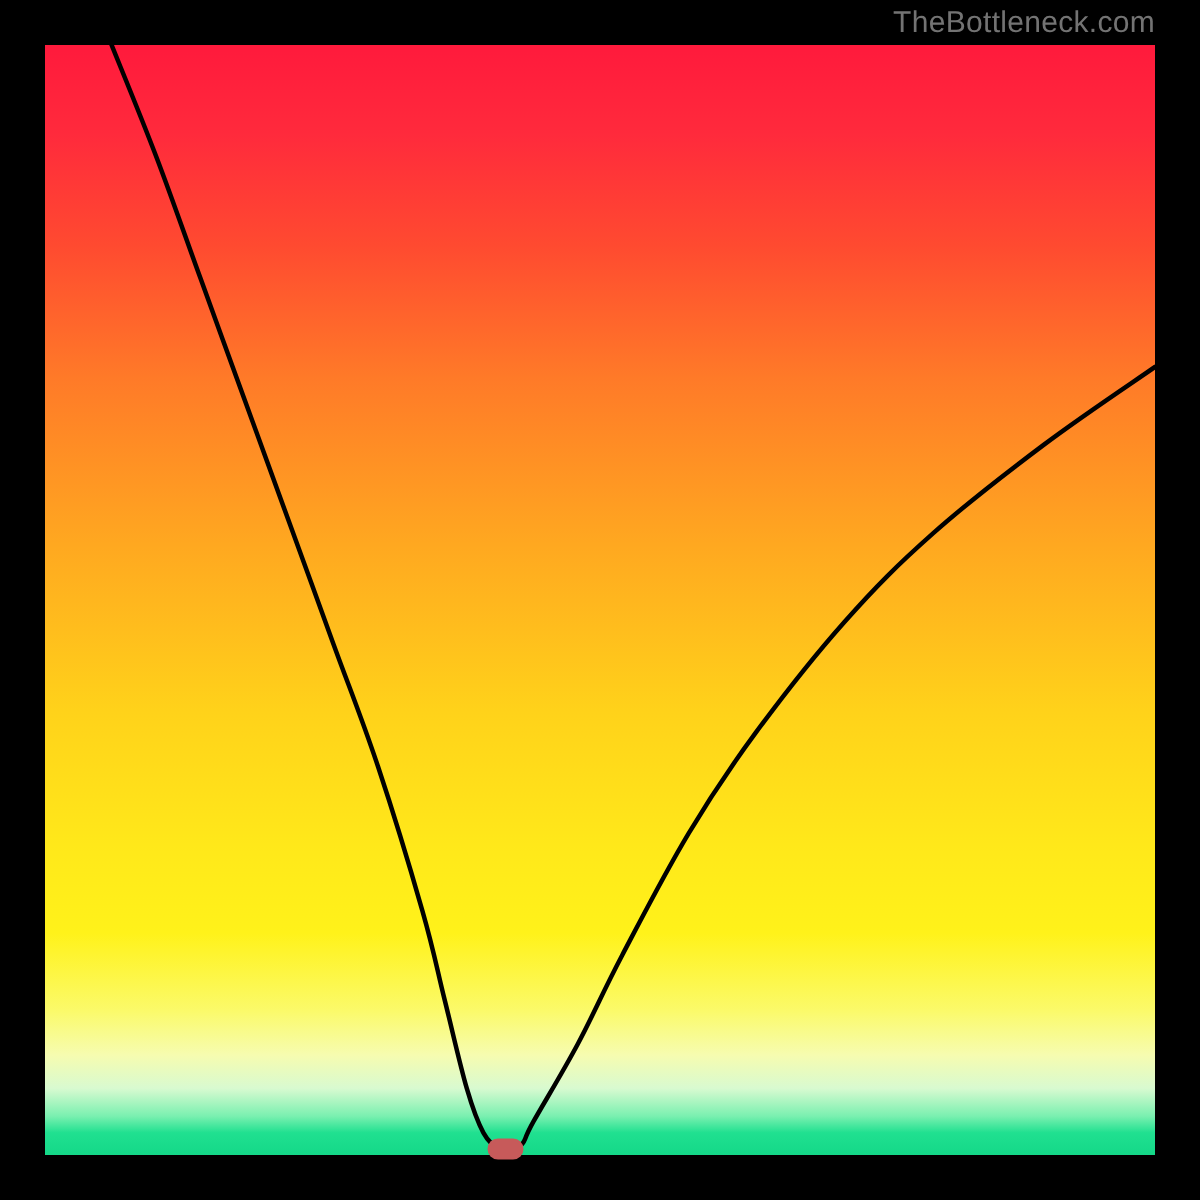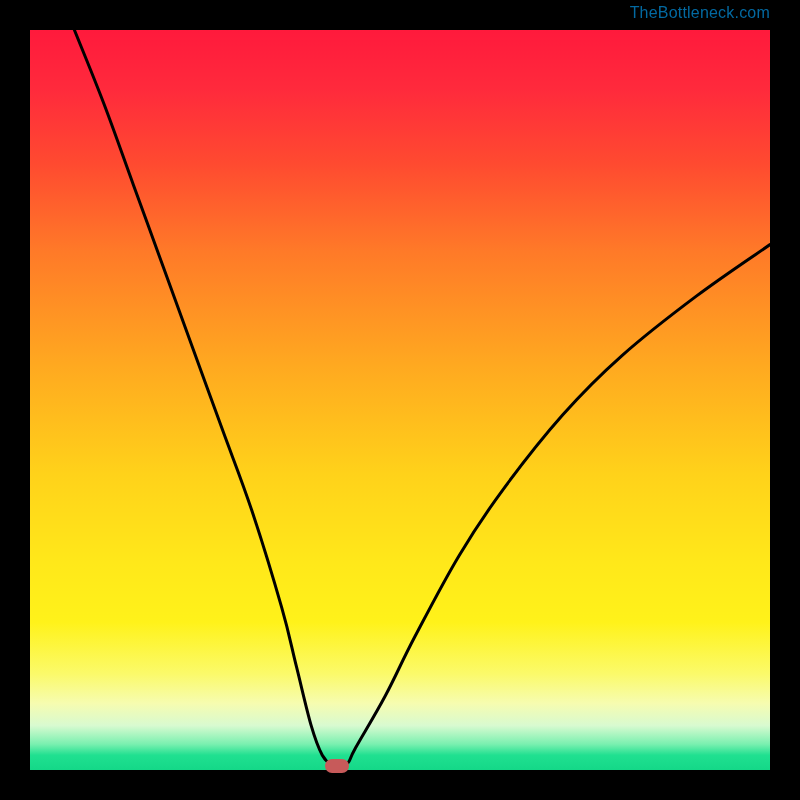--- a/index.html
+++ b/index.html
@@ -39,22 +39,22 @@
       #d8fad0 94%,
       #7af0b0 96.5%,
       #20e090 98%,
       #14d888 100%
     );
   }
   .watermark {
     position: absolute;
     top: 4px;
     right: 30px;
-    color: #0369a1;
-    font-size: 16px;
+    color: #737373;
+    font-size: 20px;
     letter-spacing: 0.2px;
     margin-left: 12px;
   }
   svg.curve {
     position: absolute;
     left: 0;
     top: 0;
     width: 740px;
     height: 740px;
   }

